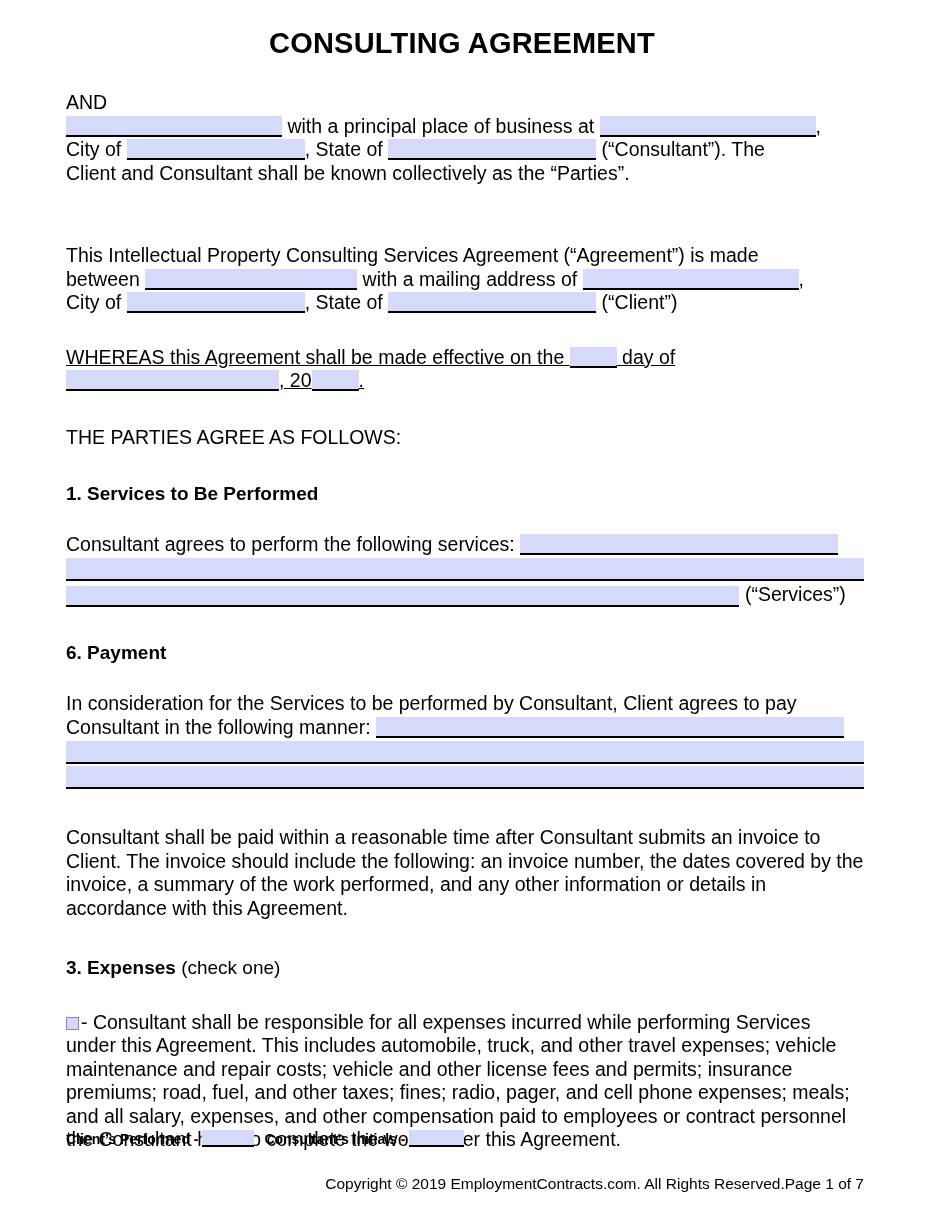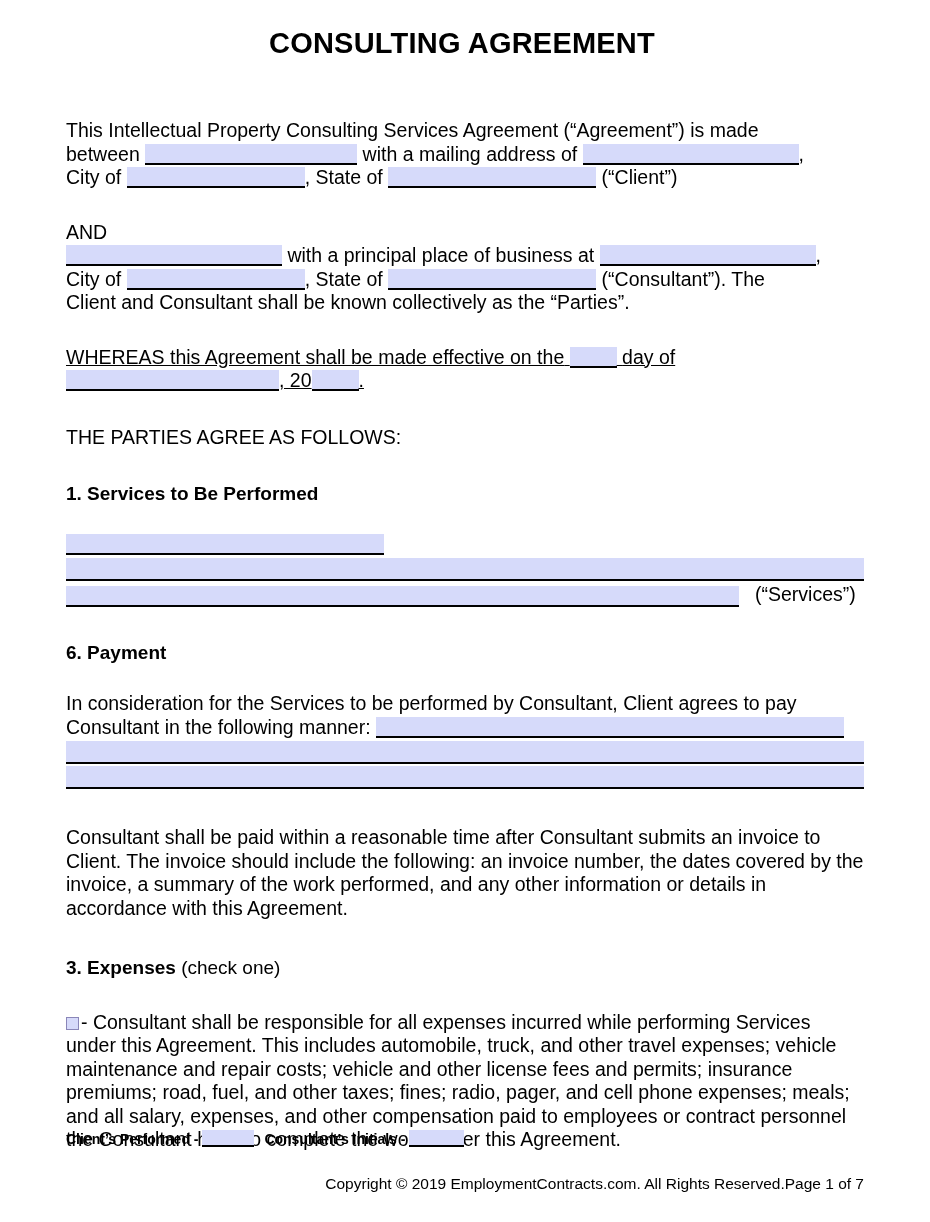--- a/index.html
+++ b/index.html
@@ -93,21 +93,21 @@
     background: #d6dafa;
     border-bottom: 2.5px solid #000000;
     height: 19px;
     vertical-align: -4px;
   }
   .services-l1 { width: 318px; }
   .services-l3 { width: 673px; }
   .services-tail {
     font-size: 19.5px;
     line-height: 23.5px;
-    padding-left: 16px;
+    padding-left: 6px;
   }
   .services-row3 {
     display: flex;
     align-items: flex-end;
     margin-top: 2px;
   }
   .payment-l1 { width: 468px; }
 
   
   .checkbox {
@@ -146,56 +146,57 @@
     align-items: baseline;
   }
 </style>
 </head>
 <body>
 
 <div class="page">
 
   <div class="doc-title">CONSULTING AGREEMENT</div>
 
+  <div class="block para-and">
+    <span>AND</span><br>
+    <span class="fld w-party2"></span>
+    <span>with a principal place of business at</span>
+    <span class="fld w-address2"></span><span>,</span><br>
+    <span>City of</span>
+    <span class="fld w-city"></span><span>, State of</span>
+    <span class="fld w-state"></span>
+    <span>(“Consultant”). The</span><br>
+    <span>Client and Consultant shall be known collectively as the “Parties”.</span>
+  </div>
+
   <div class="block para-1">
     <span>This Intellectual Property Consulting Services Agreement (“Agreement”) is made</span><br>
     <span>between</span>
     <span class="fld w-party"></span>
     <span>with a mailing address of</span>
     <span class="fld w-address"></span><span>,</span><br>
     <span>City of</span>
     <span class="fld w-city"></span><span>, State of</span>
     <span class="fld w-state"></span>
     <span>(“Client”)</span>
   </div>
 
-  <div class="block para-and">
-    <span>AND</span><br>
-    <span class="fld w-party2"></span>
-    <span>with a principal place of business at</span>
-    <span class="fld w-address2"></span><span>,</span><br>
-    <span>City of</span>
-    <span class="fld w-city"></span><span>, State of</span>
-    <span class="fld w-state"></span>
-    <span>(“Consultant”). The</span><br>
-    <span>Client and Consultant shall be known collectively as the “Parties”.</span>
-  </div>
-
   <div class="block para-whereas">
     <span>WHEREAS this Agreement shall be made effective on the</span>
     <span class="fld w-day"></span>
     <span>day of</span><br>
     <span class="fld w-month"></span><span>, 20</span><span class="fld w-year"></span><span>.</span>
   </div>
 
   <div class="block para-agree">THE PARTIES AGREE AS FOLLOWS:</div>
 
   <div class="heading h-services">1. Services to Be Performed</div>
 
   <div class="block para-services-intro">
+    <span>Consultant agrees to perform the following services:</span>
     <span class="mline-inline services-l1"></span>
   </div>
   <div class="mline row-gap"></div>
   <div class="services-row3">
     <span class="mline-inline services-l3"></span>
     <span class="services-tail">(“Services”)</span>
   </div>
 
   <div class="heading h-payment">6. Payment</div>
 

